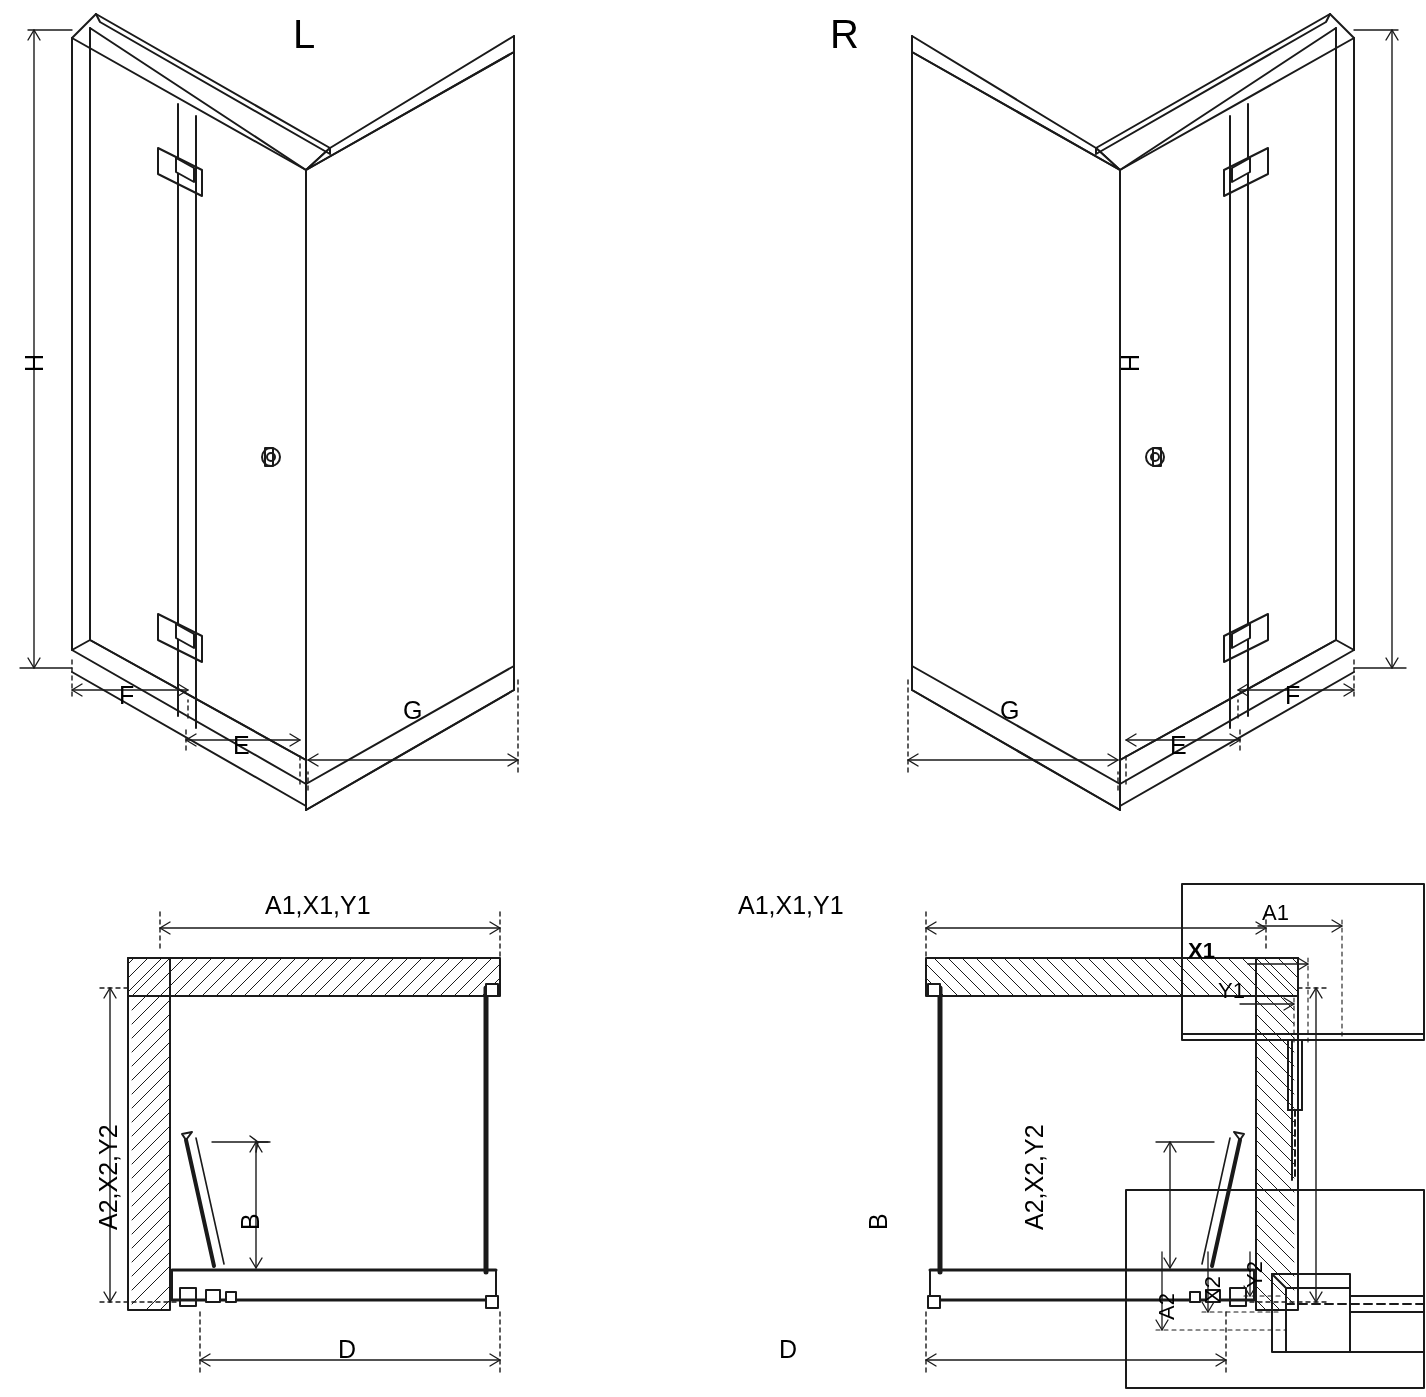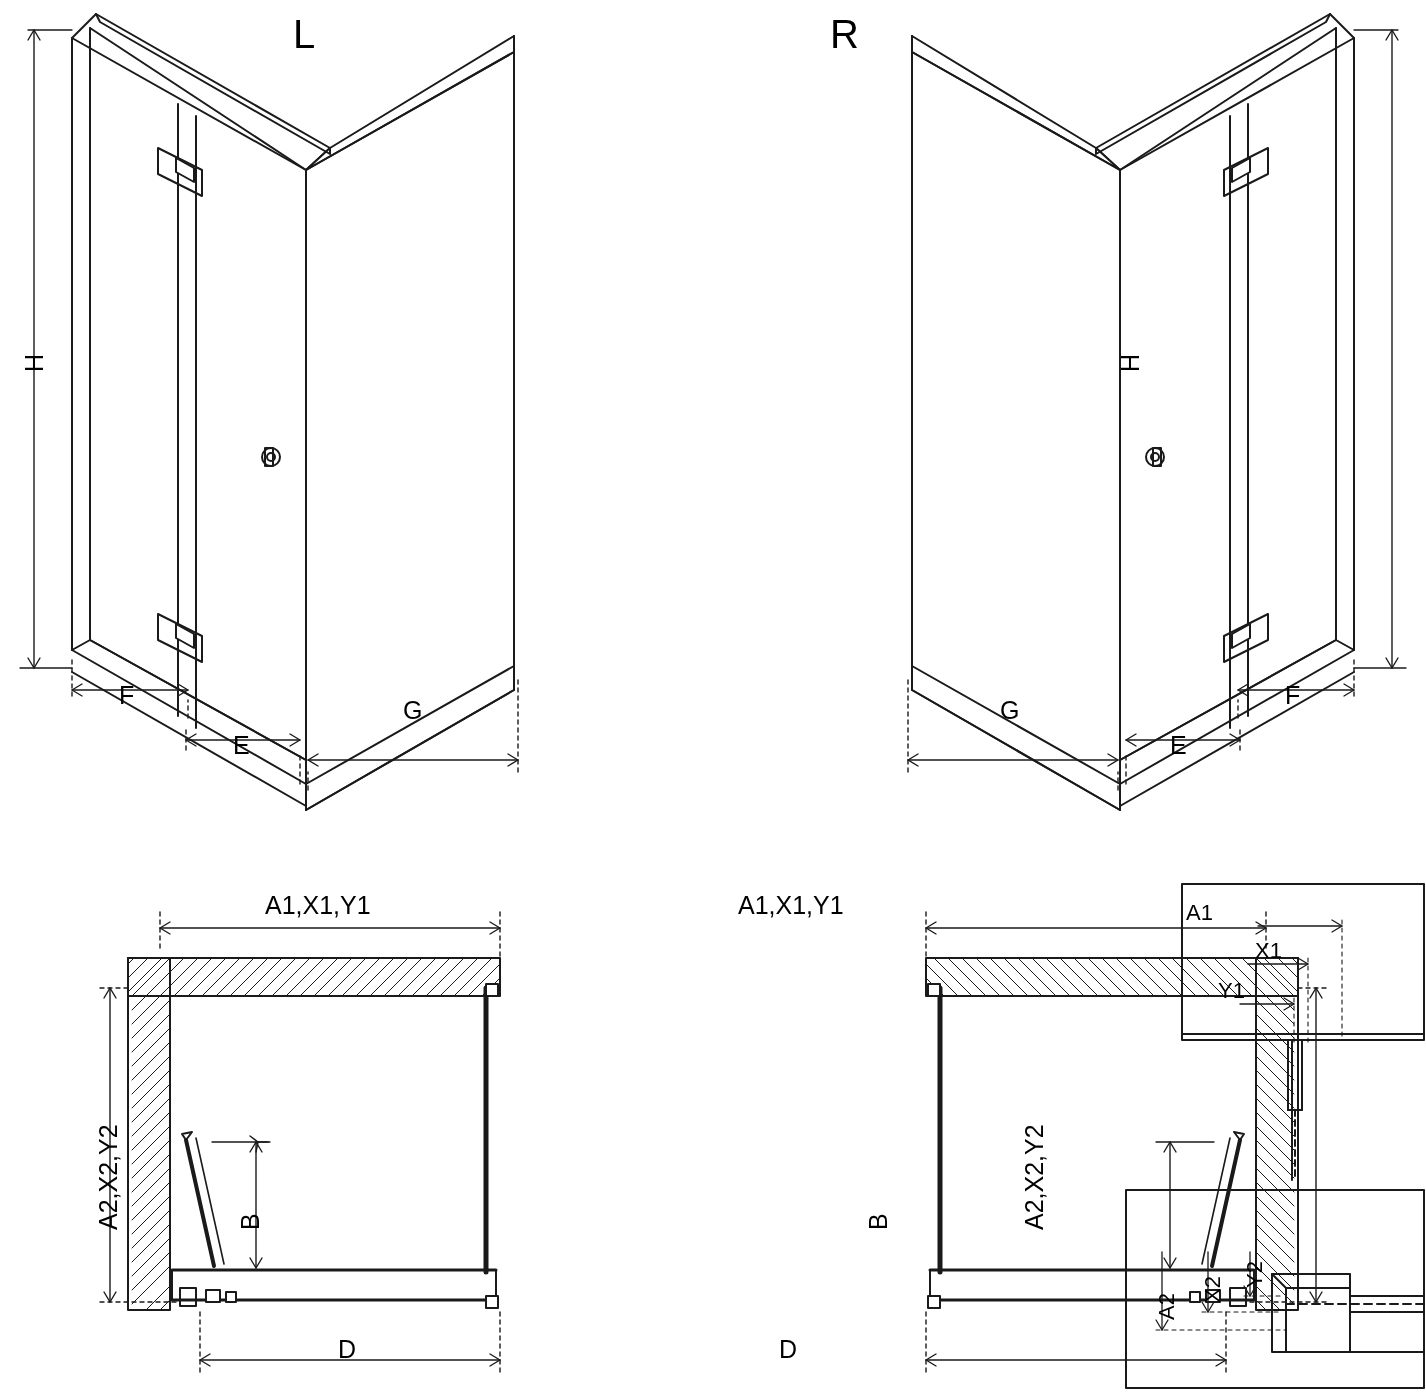--- a/index.html
+++ b/index.html
@@ -308,21 +308,21 @@
   <div class="lbl dim" style="left:265px; top:893px;">A1,X1,Y1</div>
   <div class="lbl dim rot90" style="left:96px; top:1230px;">A2,X2,Y2</div>
   <div class="lbl dim rot90" style="left:238px; top:1230px;">B</div>
   <div class="lbl dim" style="left:338px; top:1337px;">D</div>
 
   <div class="lbl dim" style="left:738px; top:893px;">A1,X1,Y1</div>
   <div class="lbl dim rot90" style="left:1022px; top:1230px;">A2,X2,Y2</div>
   <div class="lbl dim rot90" style="left:866px; top:1230px;">B</div>
   <div class="lbl dim" style="left:779px; top:1337px;">D</div>
 
-  <div class="lbl dim-sm" style="left:1186px; top:902px;text-align:center;">A1</div>
-  <div class="lbl dim-sm" style="left:1255px; top:940px;">X1</div>
+  <div class="lbl dim-sm" style="left:1262px; top:902px;text-align:center;">A1</div>
+  <div class="lbl dim-sm" style="left:1188px; top:940px;font-weight:bold;">X1</div>
   <div class="lbl dim-sm" style="left:1218px; top:980px;">Y1</div>
 
   <div class="lbl dim-sm rot90" style="left:1156px; top:1320px;">A2</div>
   <div class="lbl dim-sm rot90" style="left:1202px; top:1303px;">X2</div>
   <div class="lbl dim-sm rot90" style="left:1244px; top:1288px;">Y2</div>
 
 </div>
 
 </body></html>

